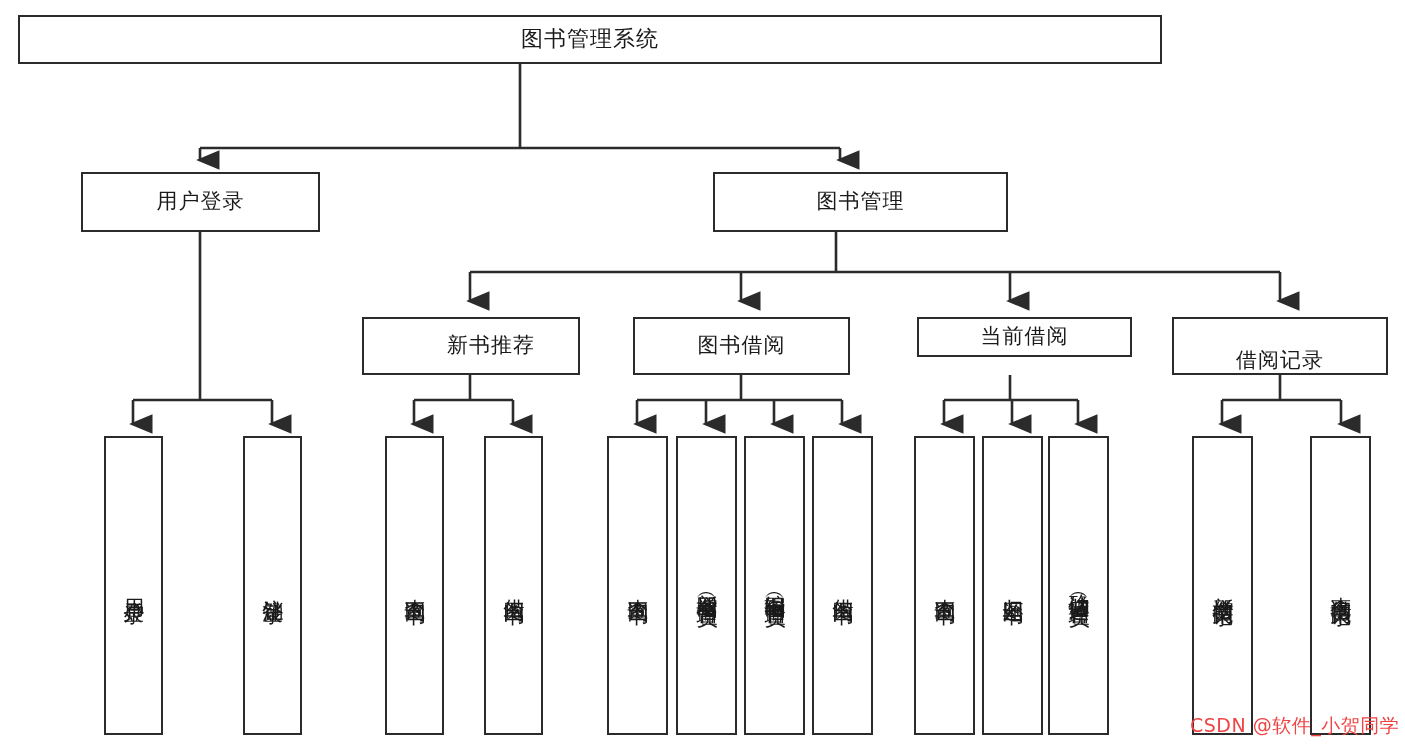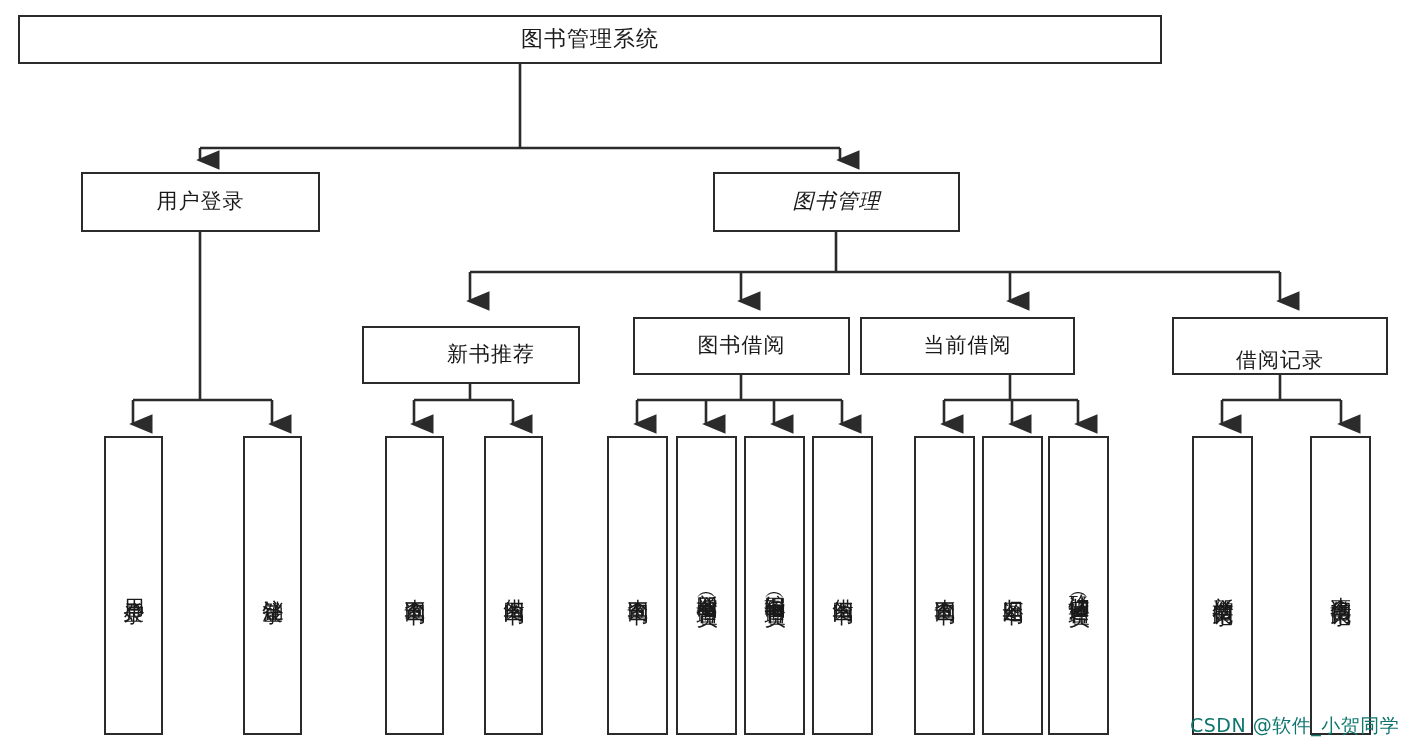--- a/index.html
+++ b/index.html
@@ -51,21 +51,21 @@
     padding: 3px 0;
   }
   .node.vert .vtext {
     writing-mode: vertical-rl;
     text-orientation: upright;
     display: block;
     text-align: center;
   }
   .watermark {
     position: absolute;
-    color: #0f766e;
+    color: #ef4444;
     font-size: 19px;
     letter-spacing: 0.5px;
     white-space: nowrap;
     pointer-events: none;
   }
 </style>
 </head>
 <body>
 
 <div id="canvas">
@@ -120,31 +120,31 @@
     </g>
   </svg>
 
   <div class="node root horiz" style="left:18px; top:15px; width:1144px; height:49px;">
     <span>图书管理系统</span>
   </div>
 
   <div class="node horiz" style="left:81px; top:172px; width:239px; height:60px;">
     <span>用户登录</span>
   </div>
-  <div class="node horiz" style="left:713px; top:172px; width:247px; height:60px;font-style:italic;">
+  <div class="node horiz" style="left:713px; top:172px; width:295px; height:60px;">
     <span>图书管理</span>
   </div>
 
-  <div class="node horiz" style="left:362px; top:326px; width:218px; height:58px;padding-left:40px;">
+  <div class="node horiz" style="left:362px; top:317px; width:218px; height:58px;padding-left:40px;">
     <span>新书推荐</span>
   </div>
   <div class="node horiz" style="left:633px; top:317px; width:217px; height:58px;">
     <span>图书借阅</span>
   </div>
-  <div class="node horiz" style="left:860px; top:317px; width:215px; height:58px;">
+  <div class="node horiz" style="left:917px; top:317px; width:215px; height:40px;">
     <span>当前借阅</span>
   </div>
   <div class="node horiz" style="left:1172px; top:317px; width:216px; height:58px;align-items:flex-end;">
     <span>借阅记录</span>
   </div>
 
   <div class="node vert" style="left:104px; top:436px; width:59px; height:299px;">
     <span class="vtext">用户登录</span>
   </div>
   <div class="node vert" style="left:243px; top:436px; width:59px; height:299px;">

